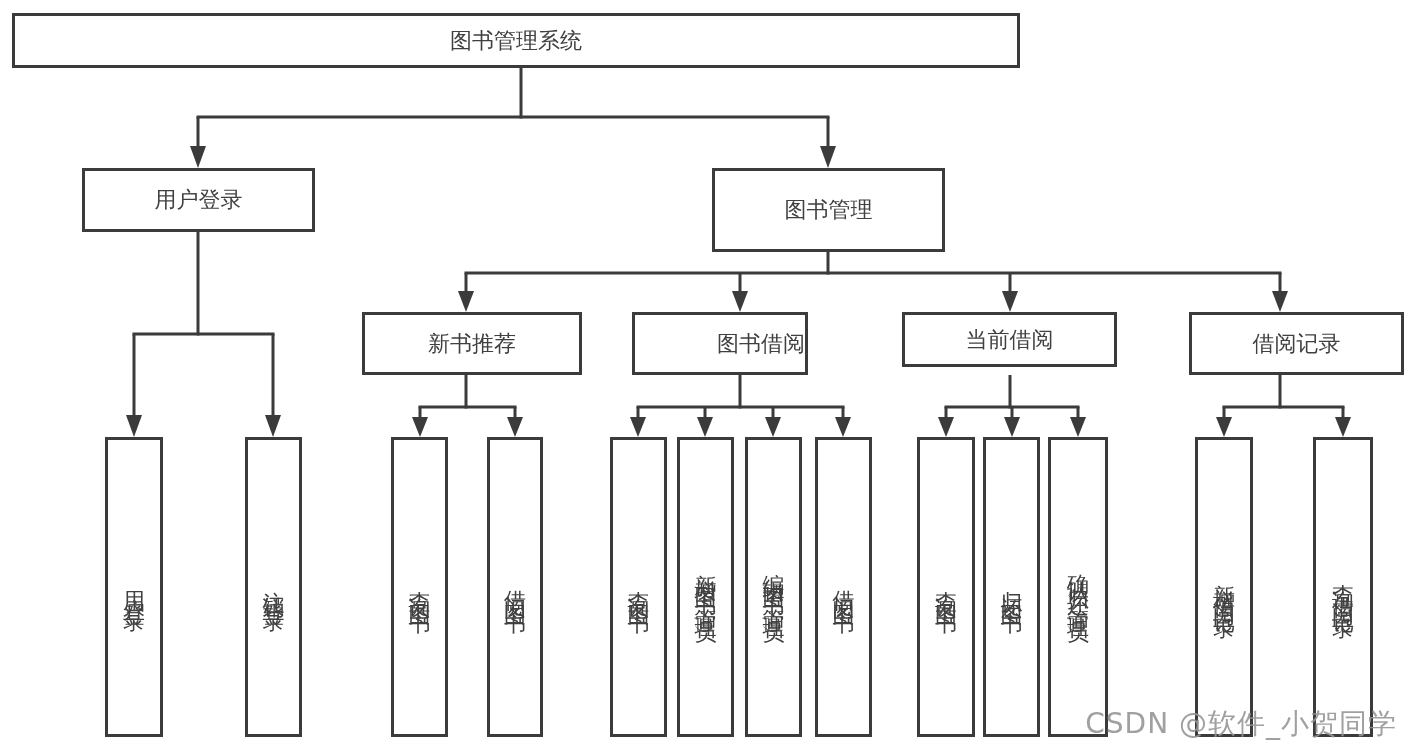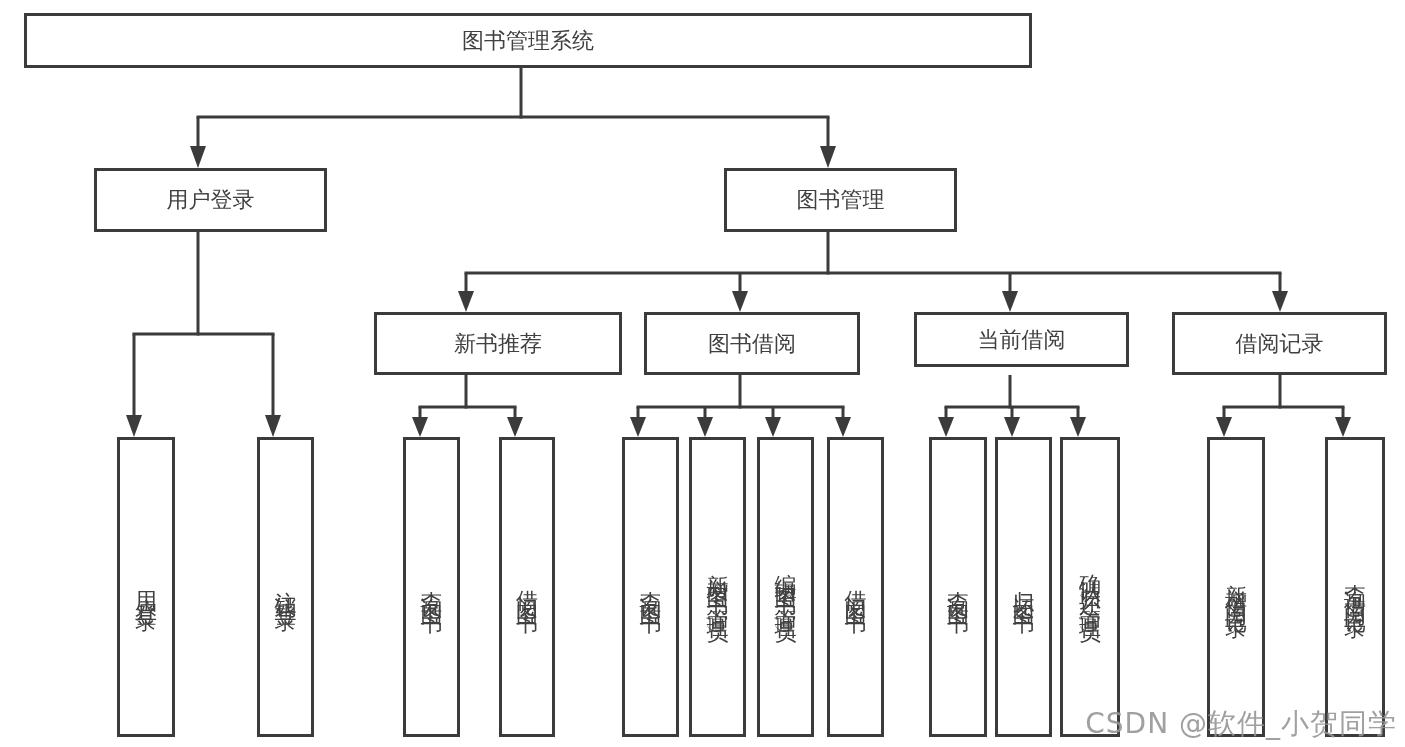--- a/index.html
+++ b/index.html
@@ -22,40 +22,39 @@
   .node {
     position: absolute;
     box-sizing: border-box;
     border: 3px solid #3b3b3b;
     background: #ffffff;
     color: #404040;
     display: flex;
     align-items: center;
     justify-content: center;
     z-index: 2;
-    margin-left: 12px;
   }
   .h-label { font-size: 22px; white-space: nowrap; }
   .leaf .v-label {
     writing-mode: vertical-lr;
     font-size: 22px;
     letter-spacing: 7px;
     line-height: 1;
     white-space: nowrap;
   }
   
   .n-root      { left: 12px;   top: 13px;  width: 1008px; height: 55px; }
   
   .n-userlogin { left: 82px;   top: 168px; width: 233px;  height: 64px; }
-  .n-bookmgmt  { left: 712px;  top: 168px; width: 233px;  height: 64px; }
-  
-  .n-newbook   { left: 362px;  top: 312px; width: 248px;  height: 63px; align-items: center; }
-  .n-bookborrow{ left: 632px;  top: 312px; width: 216px;  height: 63px; }
+  .n-bookmgmt  { left: 712px;  top: 168px; width: 233px;  height: 84px; }
+  
+  .n-newbook   { left: 362px;  top: 312px; width: 220px;  height: 63px; align-items: center; }
+  .n-bookborrow{ left: 632px;  top: 312px; width: 176px;  height: 63px; justify-content: flex-end; }
   .n-curborrow { left: 902px;  top: 312px; width: 215px;  height: 55px; }
-  .n-record    { left: 1160px; top: 312px; width: 215px;  height: 63px; }
+  .n-record    { left: 1189px; top: 312px; width: 215px;  height: 63px; }
   
   .leaf { top: 437px; height: 300px; }
   .l-01 { left: 105px;  width: 58px; }
   .l-02 { left: 245px;  width: 57px; }
   .l-03 { left: 391px;  width: 57px; }
   .l-04 { left: 487px;  width: 56px; }
   .l-05 { left: 610px;  width: 57px; }
   .l-06 { left: 677px;  width: 57px; }
   .l-07 { left: 745px;  width: 57px; }
   .l-08 { left: 815px;  width: 57px; }

